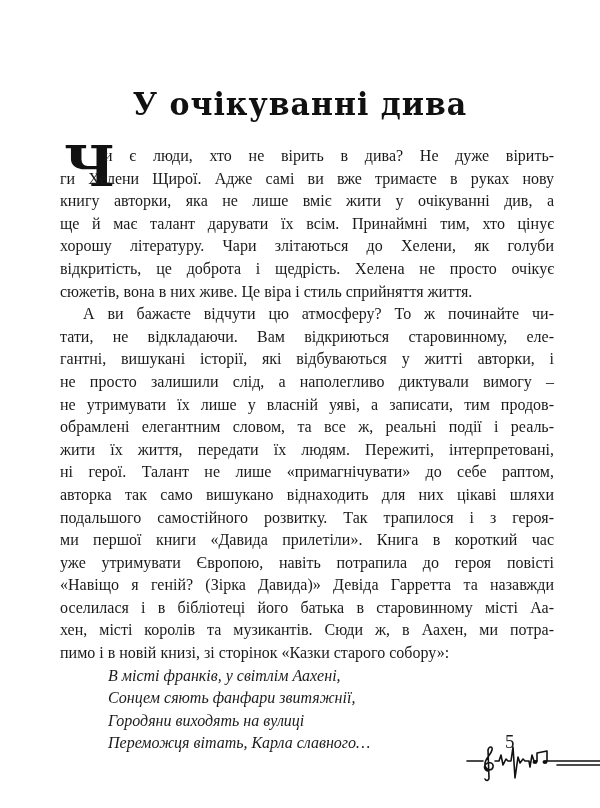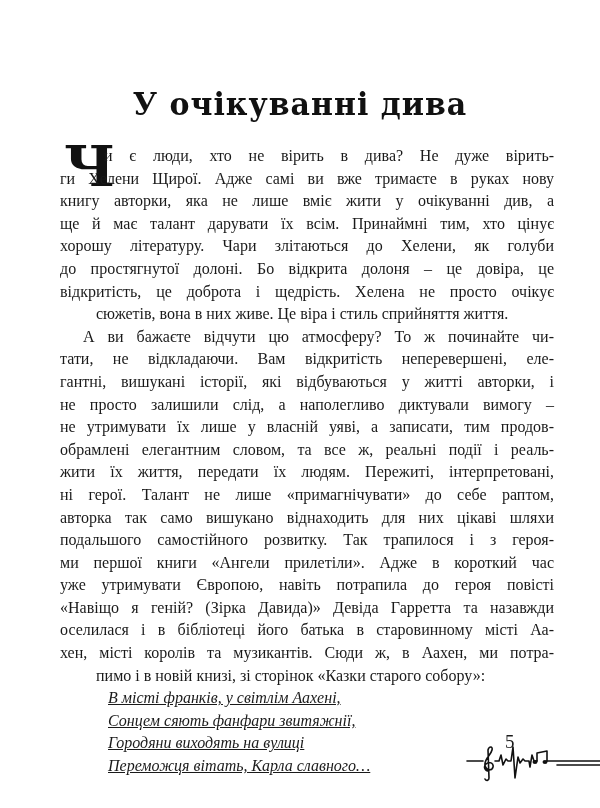--- a/index.html
+++ b/index.html
@@ -5,61 +5,60 @@
   html, body { margin: 0; padding: 0; background: #ffffff; }
   body { width: 600px; height: 808px; position: relative; overflow: hidden;
          font-family: "DejaVu Serif", "Liberation Serif", serif; color: #1a1a1a; }
   .title { position: absolute; left: 0; top: 86px; width: 600px; text-align: center;
            font-family: "DejaVu Serif", serif; font-weight: bold; font-size: 30px;
            letter-spacing: 1px; color: #111; transform: scaleY(1.05); }
   .body-text { position: absolute; left: 60px; top: 145px; width: 494px;
                font-family: "Liberation Serif", serif; font-size: 16px; line-height: 22.6px;
                text-align: justify; }
   .line { display: block; text-align: justify; text-align-last: justify; white-space: nowrap; }
-  .line.last { text-align-last: left; margin-left: 36px; }
+  .line.last { text-align-last: left; }
   .dropcap { position: absolute; left: 64px; top: 141px; font-family: "DejaVu Serif", serif;
              font-weight: bold; font-size: 56px; line-height: 50px; color: #111; }
   .indent1 { padding-left: 44px; }
   .indent1 .line { }
   .para-indent { text-indent: 0; padding-left: 23px; }
   .poem { font-style: italic; padding-left: 48px; }
-  .poem .line { text-align: left; text-align-last: left; text-decoration: underline; }
+  .poem .line { text-align: left; text-align-last: left; }
   .page-num { position: absolute; left: 505px; top: 731px; font-family: "Liberation Serif", serif;
               font-size: 19px; color: #1a1a1a; }
   .ornament { position: absolute; left: 465px; top: 745px; width: 135px; height: 40px; }
 </style>
 </head>
 <body>
 
 <div class="title">У очікуванні дива</div>
 
 <div class="dropcap">Ч</div>
 
 <div class="body-text">
   <div class="indent1">
     <span class="line">и є люди, хто не вірить в дива? Не дуже вірить-</span>
   </div>
   <span class="line">ги Хелени Щирої. Адже самі ви вже тримаєте в руках нову</span>
   <span class="line">книгу авторки, яка не лише вміє жити у очікуванні див, а</span>
   <span class="line">ще й має талант дарувати їх всім. Принаймні тим, хто цінує</span>
   <span class="line">хорошу літературу. Чари злітаються до Хелени, як голуби</span>
-  <span class="line">до простягнутої долоні. Бо відкрита долоня – це довіра, це</span>
   <span class="line">відкритість, це доброта і щедрість. Хелена не просто очікує</span>
   <span class="line last">сюжетів, вона в них живе. Це віра і стиль сприйняття життя.</span>
   <span class="line para-indent">А ви бажаєте відчути цю атмосферу? То ж починайте чи-</span>
-  <span class="line">тати, не відкладаючи. Вам відкритість неперевершені, еле-</span>
+  <span class="line">тати, не відкладаючи. Вам відкриються старовинному, еле-</span>
   <span class="line">гантні, вишукані історії, які відбуваються у житті авторки, і</span>
   <span class="line">не просто залишили слід, а наполегливо диктували вимогу –</span>
   <span class="line">не утримувати їх лише у власній уяві, а записати, тим продов-</span>
   <span class="line">обрамлені елегантним словом, та все  ж, реальні події і реаль-</span>
   <span class="line">жити їх життя, передати їх людям. Пережиті, інтерпретовані,</span>
   <span class="line">ні герої. Талант не лише «примагнічувати» до себе раптом,</span>
   <span class="line">авторка так само вишукано віднаходить для них цікаві шляхи</span>
   <span class="line">подальшого самостійного розвитку. Так трапилося і з героя-</span>
-  <span class="line">ми першої книги «Ангели прилетіли». Адже в короткий час</span>
+  <span class="line">ми першої книги «Давида прилетіли». Книга в короткий час</span>
   <span class="line">уже утримувати Європою, навіть потрапила до героя повісті</span>
   <span class="line">«Навіщо я геній? (Зірка Давида)» Девіда Гарретта та назавжди</span>
   <span class="line">оселилася і в бібліотеці його батька в старовинному місті Аа-</span>
   <span class="line">хен, місті королів та музикантів. Сюди ж, в Аахен, ми потра-</span>
   <span class="line last">пимо і в новій книзі, зі сторінок «Казки старого собору»:</span>
   <div class="poem">
     <span class="line">В місті франків, у світлім Аахені,</span>
     <span class="line">Сонцем сяють фанфари звитяжнії,</span>
     <span class="line">Городяни виходять на вулиці</span>
     <span class="line">Переможця вітать, Карла славного…</span>

